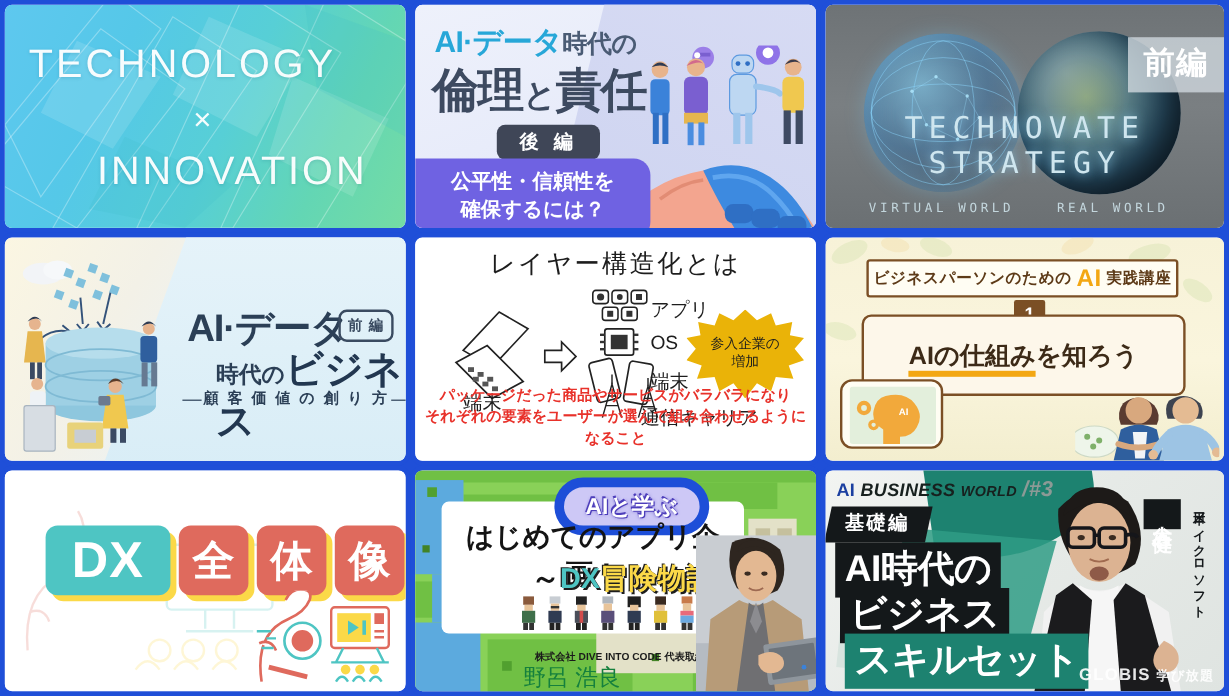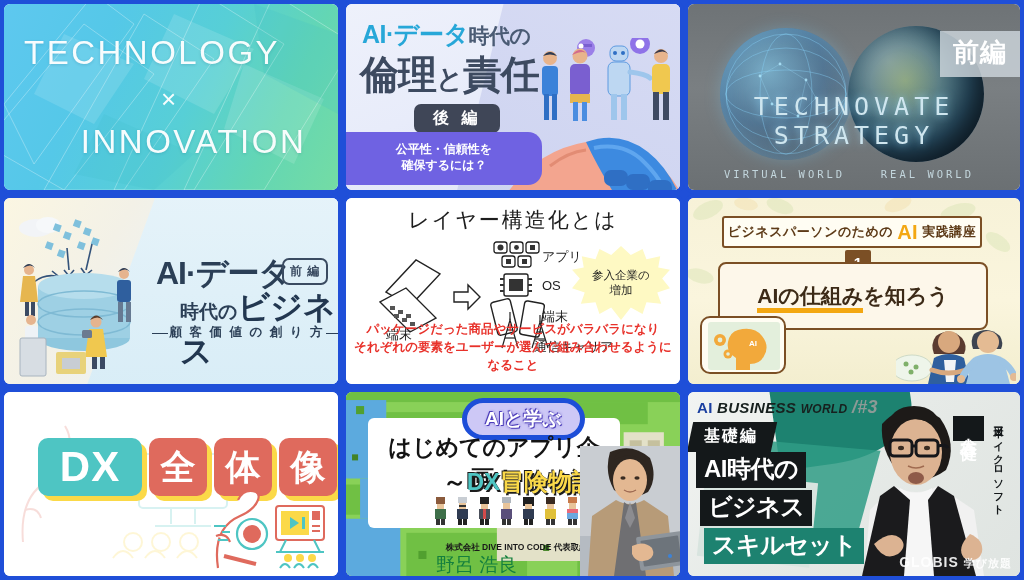--- a/index.html
+++ b/index.html
@@ -73,21 +73,21 @@
   }
   .c2 .ttl2 .sm { font-size: 27px; }
   .c2 .badge {
     position: absolute; left: 68px; top: 100px;
     background: #3f4657; color: #fff; font-size: 16px; font-weight: 700;
     padding: 4px 19px; border-radius: 7px; letter-spacing: 4px;
   }
   .c2 .panel {
     position: absolute; left: 0; top: 128px; width: 196px; padding: 9px 8px 12px 8px;
     background: #6f62e2; border-radius: 0 14px 14px 0;
-    color: #fff; font-size: 12px; font-weight: 700; text-align: center; line-height: 1.35;
+    color: #fff; font-size: 17px; font-weight: 700; text-align: center; line-height: 1.35;
   }
   .c2 .people { position: absolute; right: 4px; top: 34px; width: 140px; height: 86px; }
   .c2 .hand { position: absolute; right: -8px; bottom: -16px; width: 190px; height: 110px; }
 
   
   .c3 .bg {
     position: absolute; inset: 0;
     background: linear-gradient(180deg, #6e7376 0%, #7a7f82 45%, #6b7073 100%);
   }
   .c3 .globeA {
@@ -152,24 +152,24 @@
   }
   .c4 .sub::before { left: -4px; } .c4 .sub::after { right: -4px; }
 
   
   .c5 .bg { position: absolute; inset: 0; background: #ffffff; }
   .c5 .ttl {
     position: absolute; left: 0; right: 0; top: 8px; text-align: center;
     font-size: 21px; color: #1d1d1d; letter-spacing: 2px;
     font-family: "DejaVu Sans", sans-serif;
   }
-  .c5 .lab { position: absolute; font-size: 13px; color: #1d1d1d; }
+  .c5 .lab { position: absolute; font-size: 16px; color: #1d1d1d; }
   .c5 .burst {
-    position: absolute; right: 10px; top: 48px; width: 98px; height: 74px;
-    background: #fef9c3;
+    position: absolute; right: 10px; top: 60px; width: 98px; height: 74px;
+    background: #eab308;
     clip-path: polygon(50% 0%,60% 12%,72% 4%,76% 18%,90% 14%,88% 29%,100% 32%,92% 44%,100% 57%,87% 63%,91% 78%,76% 76%,72% 92%,60% 83%,50% 100%,40% 83%,28% 92%,24% 76%,9% 78%,13% 63%,0% 57%,8% 44%,0% 32%,12% 29%,10% 14%,24% 18%,28% 4%,40% 12%);
     display: flex; align-items: center; justify-content: center;
     font-size: 11.5px; color: #1d1d1d; text-align: center; line-height: 1.3;
   }
   .c5 .red {
     position: absolute; left: 6px; right: 6px; bottom: 10px; text-align: center;
     color: #e8312a; font-size: 12.5px; font-weight: 700; line-height: 1.45;
   }
 
   
@@ -213,21 +213,21 @@
   }
   .c7 .bx.dx { width: 104px; background: #4ec5c3; font-size: 42px; letter-spacing: 1px; }
   .c7 .bx.rd { background: #df6a5d; }
   .c7 .art { position: absolute; right: 10px; bottom: 6px; width: 120px; height: 78px; }
 
   
   .c8 .bg { position: absolute; inset: 0; background: #8ad159; }
   .c8 .map { position: absolute; inset: 0; opacity: .95; }
   .c8 .pill {
     position: absolute; left: 116px; top: 6px;
-    background: #cdc8f6; border: 5px solid #1d4ed8; border-radius: 999px;
+    background: #cdc8f6; border: 8px solid #1d4ed8; border-radius: 999px;
     padding: 3px 18px; font-size: 19px; font-weight: 900; color: #fff;
     text-shadow: 0 0 3px #4e3fbb, 1px 1px 0 #4e3fbb, -1px -1px 0 #4e3fbb;
   }
   .c8 .panel {
     position: absolute; left: 22px; top: 26px; width: 252px; height: 110px;
     background: #fff; border-radius: 6px;
   }
   .c8 .l1 {
     position: absolute; left: 22px; top: 40px; width: 252px; text-align: center;
     font-size: 23px; font-weight: 900; color: #141414;
@@ -276,21 +276,21 @@
   .c9 .brand .a { color: #1b3fa0; font-style: normal; font-weight: 900; }
   .c9 .brand .sh { font-size: 12px; }
   .c9 .brand .num { color: #8c9a96; font-size: 18px; font-weight: 900; font-style: italic; }
   .c9 .tag {
     position: absolute; left: 2px; top: 30px;
     background: #14181a; color: #fff; font-size: 16px; font-weight: 900;
     padding: 4px 16px 5px 14px; transform: skewX(-12deg); letter-spacing: 2px;
   }
   .c9 .tag span { display: inline-block; transform: skewX(12deg); }
   .c9 .h1, .c9 .h2, .c9 .h3 {
-    position: absolute; font-size: 24px; font-weight: 900; letter-spacing: -.5px;
+    position: absolute; font-size: 31px; font-weight: 900; letter-spacing: -.5px;
     padding: 1px 8px 3px 8px;
     text-align: right;
   }
   .c9 .h1 { left: 8px; top: 60px; background: #14181a; color: #fff; }
   .c9 .h2 { left: 12px; top: 98px; background: #14181a; color: #fff; }
   .c9 .h3 { left: 16px; top: 136px; background: #1d8270; color: #fff; }
   .c9 .vname {
     position: absolute; right: 36px; top: 24px;
     writing-mode: vertical-rl; background: #14181a; color: #fff;
     font-size: 17px; font-weight: 900; padding: 8px 4px; letter-spacing: 1px;

